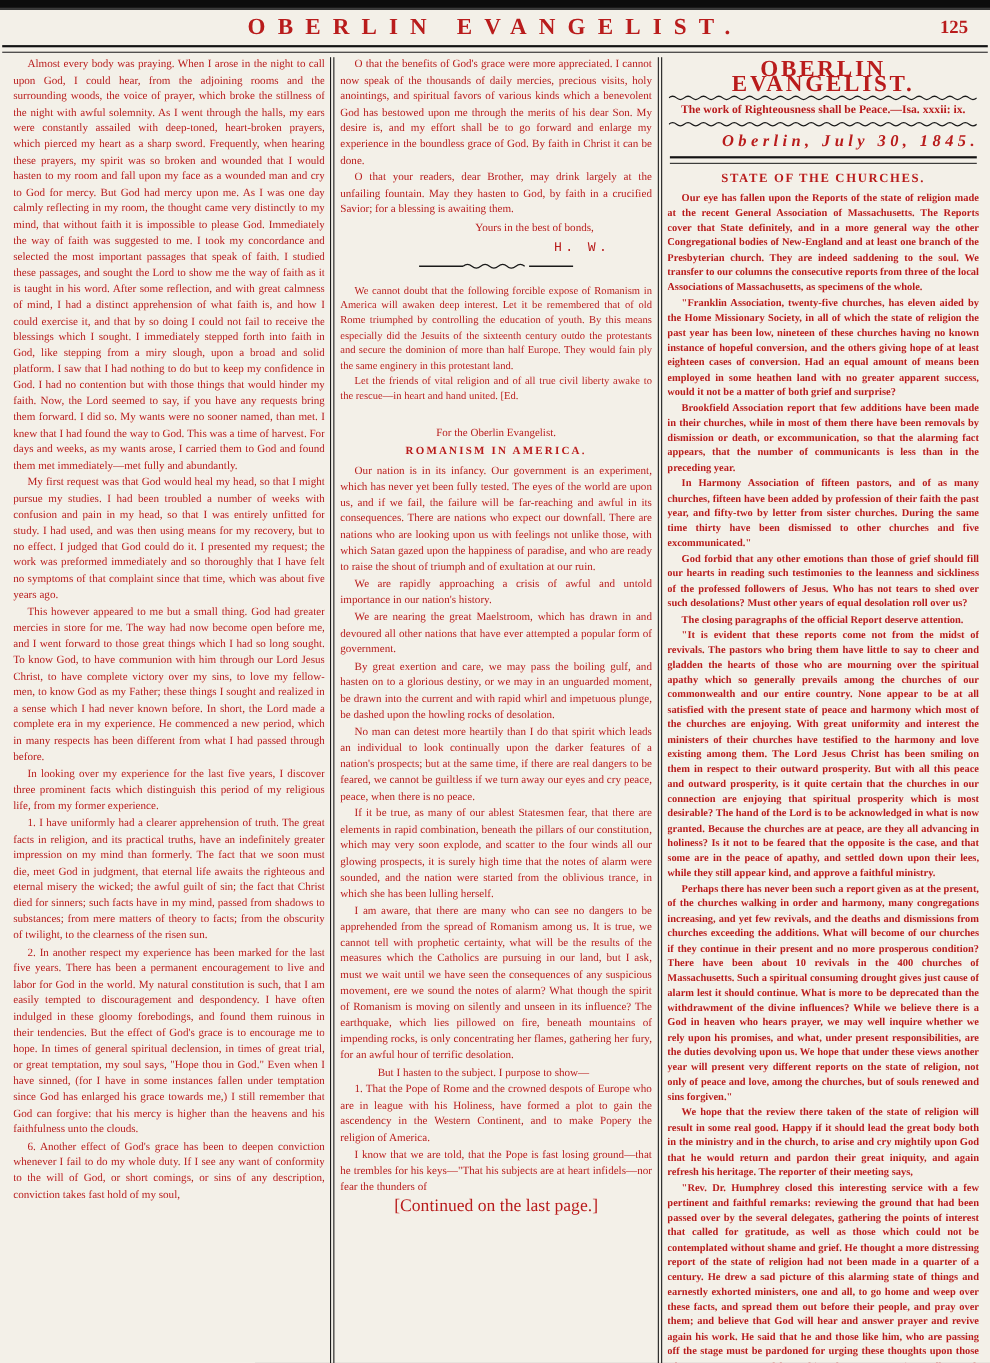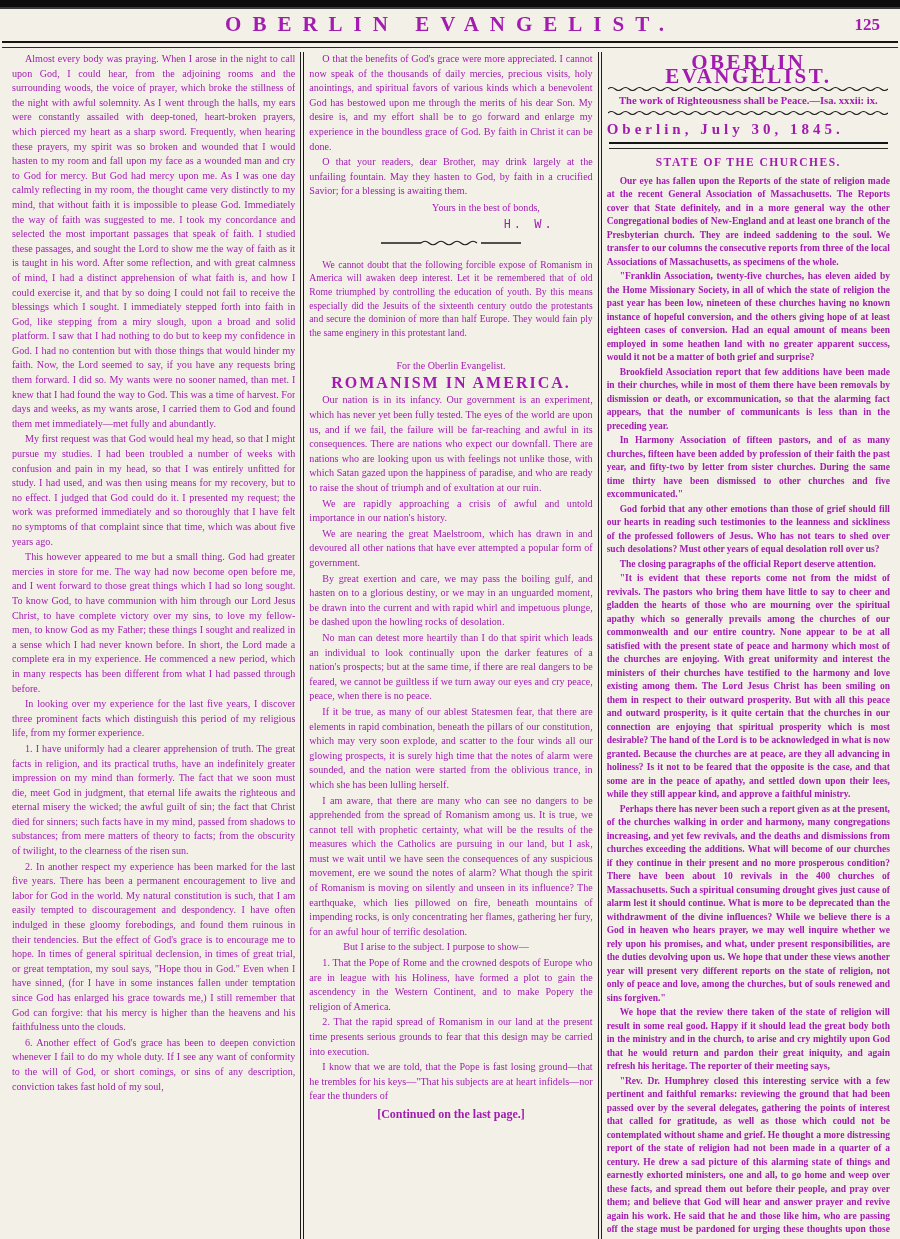--- a/index.html
+++ b/index.html
@@ -1,18 +1,18 @@
 <!DOCTYPE html>
 <html><head>
 <meta charset="utf-8">
 <style>
   html,body{margin:0;padding:0;background:#777;}
   .page{
     width:900px;height:1239px;margin:0 auto;position:relative;
-    background:#f3f0e8;color:#a21caf;overflow:hidden;box-sizing:border-box;
+    background:#f3f0e8;color:#b91c1c;overflow:hidden;box-sizing:border-box;
     font-family:"Liberation Serif","DejaVu Serif",serif;
   }
   .topbar{height:7px;background:#0c0c0c;border-bottom:2px solid #3a3a3a;}
   .header{position:relative;height:32px;}
   .paper-title{
     position:absolute;left:0;right:0;top:3px;text-align:center;
     font-size:21px;font-weight:bold;letter-spacing:11px;
   }
   .page-number{position:absolute;right:20px;top:6px;font-size:17px;font-weight:bold;text-align:right;}
   .rule-double{height:4px;border-top:2px solid #141414;border-bottom:1px solid #2a2a2a;margin:0 2px;}
@@ -21,25 +21,25 @@
   .col1,.col2{width:285px;font-size:10.1px;line-height:14.6px;}
   .col3{width:285px;font-size:9.5px;line-height:13.5px;}
   .vr{width:2px;border-left:1px solid #1c1c1c;border-right:1px solid #1c1c1c;margin:0 5px;}
   p{margin:0;text-align:justify;text-indent:13px;}
   p.deep{text-indent:34px;}
   .sig-line{text-align:center;text-indent:0;padding-left:70px;margin-top:2px;}
   .sig-name{text-align:right;text-indent:0;padding-right:38px;letter-spacing:3px;font-size:12px;margin:2px 0 4px;font-family:Liberation Mono, monospace;}
   .squiggle{text-align:center;margin:5px 0 6px;}
   .ed-note p{font-size:9.6px;line-height:13.6px;}
   .credit{text-align:center;text-indent:0;margin-top:20px;font-size:10px;}
-  .article-title{text-align:center;font-weight:bold;font-size:16px;letter-spacing:2px;margin:2px 0 3px;}
-  .continued{text-align:center;text-indent:0;margin-top:3px;font-weight:bold;font-size:12px;}
+  .article-title{text-align:center;font-weight:bold;font-size:10px;letter-spacing:2px;margin:2px 0 3px;}
+  .continued{text-align:center;text-indent:0;margin-top:3px;font-weight:normal;font-size:16px;}
   .m-title{text-align:center;font-weight:bold;font-size:21px;letter-spacing:2.5px;margin:4px 0 3px;}
   .motto{text-align:center;font-weight:bold;font-size:10.6px;margin:2px 0;}
-  .dateline{text-align:left;font-weight:bold;font-size:15px;letter-spacing:4px;margin:7px 0 6px;}
+  .dateline{text-align:right;font-weight:bold;font-size:15px;letter-spacing:4px;margin:7px 0 6px;font-style:italic;}
   .section-title{text-align:center;font-weight:bold;font-size:11.5px;letter-spacing:1.5px;margin:7px 0 5px;}
   .wave{display:block;margin:1px auto;}
   .col3 p{margin-bottom:1px;font-weight:bold;}
   .col1 p, .col2 p{margin-bottom:1px;}
 </style>
 </head>
 <body>
 
 <div class="page">
   <div class="topbar"></div>
@@ -73,35 +73,35 @@
       <div class="squiggle">
         <svg width="150" height="8" viewBox="0 0 150 8">
           <path d="M5 4 h40" stroke="#1a1a1a" stroke-width="1.3" fill="none"></path>
           <path d="M45 4 q4 -3.5 8 0 t8 0 t8 0 t8 0 t8 0 t8 0 t8 0" stroke="#1a1a1a" stroke-width="1.1" fill="none"></path>
           <path d="M105 4 h40" stroke="#1a1a1a" stroke-width="1.3" fill="none"></path>
         </svg>
       </div>
 
       <div class="ed-note">
         <p>We cannot doubt that the following forcible expose of Romanism in America will awaken deep interest.  Let it be remembered that of old Rome triumphed by controlling the education of youth.  By this means especially did the Jesuits of the sixteenth century outdo the protestants and secure the dominion of more than half Europe.  They would fain ply the same enginery in this protestant land.</p>
+        <p>Let the friends of vital religion and of all true civil liberty awake to the rescue—in heart and hand united.                [Ed.</p>
       </div>
 
       <p class="credit">For the Oberlin Evangelist.</p>
       <div class="article-title">ROMANISM IN AMERICA.</div>
 
       <p>Our nation is in its infancy.  Our government is an experiment, which has never yet been fully tested.  The eyes of the world are upon us, and if we fail, the failure will be far-reaching and awful in its consequences.  There are nations who expect our downfall.  There are nations who are looking upon us with feelings not unlike those, with which Satan gazed upon the happiness of paradise, and who are ready to raise the shout of triumph and of exultation at our ruin.</p>
       <p>We are rapidly approaching a crisis of awful and untold importance in our nation's history.</p>
       <p>We are nearing the great Maelstroom, which has drawn in and devoured all other nations that have ever attempted a popular form of government.</p>
       <p>By great exertion and care, we may pass the boiling gulf, and hasten on to a glorious destiny, or we may in an unguarded moment, be drawn into the current and with rapid whirl and impetuous plunge, be dashed upon the howling rocks of desolation.</p>
       <p>No man can detest more heartily than I do that spirit which leads an individual to look continually upon the darker features of a nation's prospects; but at the same time, if there are real dangers to be feared, we cannot be guiltless if we turn away our eyes and cry peace, peace, when there is no peace.</p>
       <p>If it be true, as many of our ablest Statesmen fear, that there are elements in rapid combination, beneath the pillars of our constitution, which may very soon explode, and scatter to the four winds all our glowing prospects, it is surely high time that the notes of alarm were sounded, and the nation were started from the oblivious trance, in which she has been lulling herself.</p>
       <p>I am aware, that there are many who can see no dangers to be apprehended from the spread of Romanism among us.  It is true, we cannot tell with prophetic certainty, what will be the results of the measures which the Catholics are pursuing in our land, but I ask, must we wait until we have seen the consequences of any suspicious movement, ere we sound the notes of alarm?  What though the spirit of Romanism is moving on silently and unseen in its influence?  The earthquake, which lies pillowed on fire, beneath mountains of impending rocks, is only concentrating her flames, gathering her fury, for an awful hour of terrific desolation.</p>
-      <p class="deep">But I arise to the subject.  I purpose to show—</p>
+      <p class="deep">But I hasten to the subject.  I purpose to show—</p>
       <p>1. That the Pope of Rome and the crowned despots of Europe who are in league with his Holiness, have formed a plot to gain the ascendency in the Western Continent, and to make Popery the religion of America.</p>
-      <p>2. That the rapid spread of Romanism in our land at the present time presents serious grounds to fear that this design may be carried into execution.</p>
       <p>I know that we are told, that the Pope is fast losing ground—that he trembles for his keys—"That his subjects are at heart infidels—nor fear the thunders of</p>
       <p class="continued">[Continued on the last page.]</p>
     </div>
 
     <div class="vr"></div>
 
     <div class="col col3">
       <div class="m-title">OBERLIN EVANGELIST.</div>
 
       <svg class="wave" width="280" height="6" viewBox="0 0 280 6" preserveAspectRatio="none">

